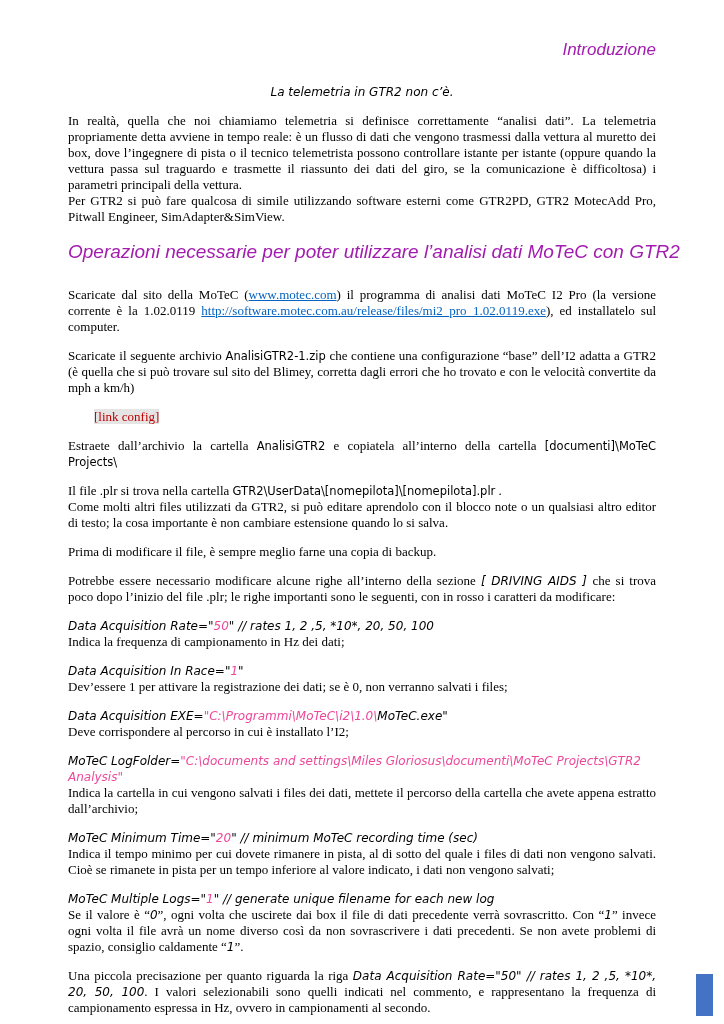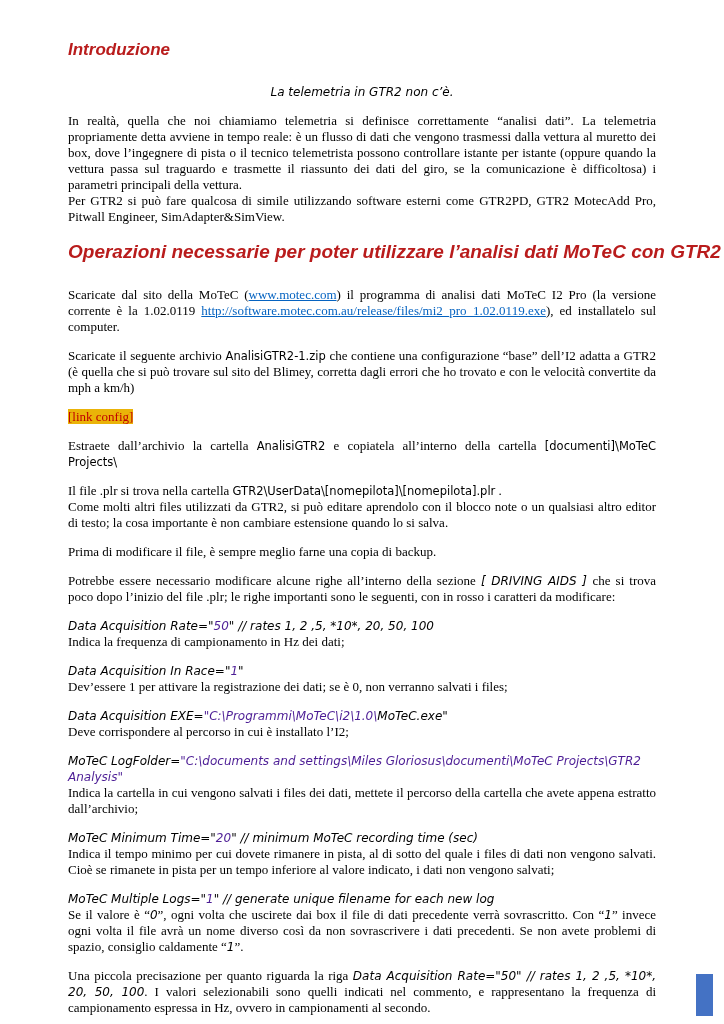--- a/index.html
+++ b/index.html
@@ -6,40 +6,41 @@
   html, body { background:#ffffff; }
   body {
     width:724px; height:1024px;
     position:relative; overflow:hidden;
     font-family:"Liberation Serif", serif;
     color:#000;
   }
   .page { padding:40px 68px 0 68px; }
   h1, h2 {
     font-family:"Liberation Sans", sans-serif;
-    font-style:italic; font-weight:bold;
-    color:#b91c1c;
+    font-style:italic; font-weight:normal;
+    color:#a21caf;
+    text-align:right;
   }
   h1 { font-size:17px; margin-bottom:24px; }
   h2 { font-size:19px; margin:16px 0 24px 0; white-space:nowrap; }
   p { font-size:13px; line-height:16px; text-align:justify; margin-bottom:13px; }
   .lead { text-align:center; }
   .cfg, .lead {
     font-family:"DejaVu Sans", sans-serif;
     font-style:italic; font-size:12px;
   }
   .cfgline { text-align:left; margin-bottom:0; }
   .path, .file {
     font-family:"DejaVu Sans", sans-serif;
     font-style:normal; font-size:11.5px;
   }
-  .red { color:#4c1d95; }
+  .red { color:#ec4899; }
   a.link { color:#0563c1; text-decoration:underline; cursor:pointer; }
   .hlline { text-align:left; }
-  .hl { background:#eab308; color:#c00000; }
+  .hl { background:#e5e5e5; color:#c00000;margin-left:26px; }
   .scroll-thumb {
     position:absolute; right:11px; bottom:8px;
     width:17px; height:42px; background:#4472c4;
   }
 </style>
 </head>
 <body>
 
 <div class="page">
 

